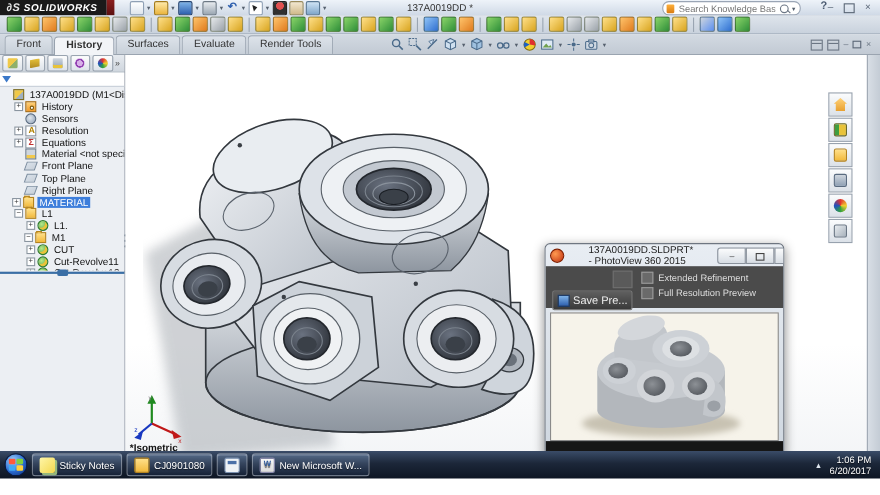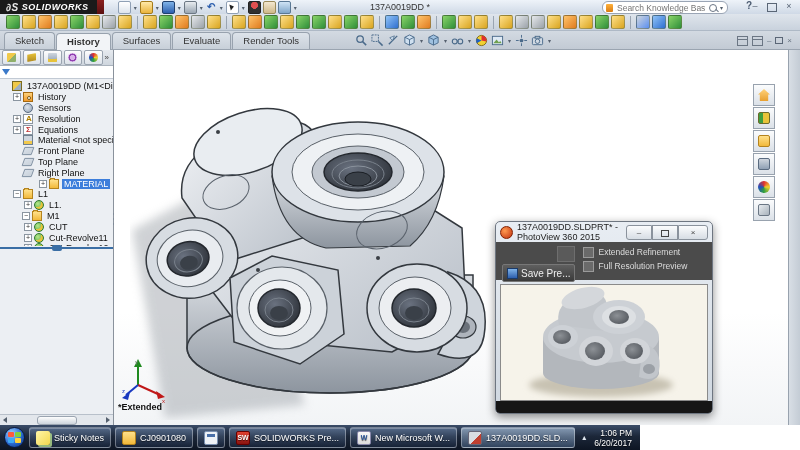--- a/index.html
+++ b/index.html
@@ -114,21 +114,21 @@
   .hthumb{width:38px;height:7px;background:linear-gradient(#fdfdfd,#cdd4dc);border:1px solid #9aa4b0;border-radius:3px;margin:0 auto;}
   .splitter{position:absolute;left:111px;top:155px;width:6px;height:28px;display:flex;flex-direction:column;gap:3px;align-items:center;justify-content:center;}
   .splitter i{width:2px;height:2px;border-radius:50%;background:#7a8694;}
   
   .viewport{position:absolute;left:114px;top:0;width:674px;height:375px;background:linear-gradient(#ffffff 70%,#f2f4f6);overflow:hidden;}
   .isolabel{position:absolute;left:4px;top:352px;font-size:9px;font-weight:bold;color:#111;}
   .triad{position:absolute;left:8px;top:305px;}
   
   .pv{position:absolute;left:381px;top:171px;width:218px;height:193px;border:1px solid #6e7681;border-radius:5px;
       background:linear-gradient(#e8edf3,#cfd7e0);box-shadow:0 3px 10px rgba(0,0,0,.45);overflow:hidden;box-sizing:border-box;}
-  .pv-title{height:20px;display:flex;align-items:center;padding:0 4px;gap:4px;font-size:9px;color:#222;}
+  .pv-title{height:20px;display:flex;align-items:center;padding:0 4px;gap:22px;font-size:9px;color:#222;}
   .pv-ico{width:11px;height:11px;border-radius:50%;background:radial-gradient(circle at 35% 35%,#ff9a50,#c03010);flex:none;border:1px solid #802000;}
   .pv-btns{margin-left:auto;display:flex;}
   .pv-btn{width:24px;height:13px;border:1px solid #8a929c;background:linear-gradient(#fbfcfd,#d7dde4);
      display:flex;align-items:center;justify-content:center;font-size:8px;color:#444;}
   .pv-btn:first-child{border-radius:3px 0 0 3px;}
   .pv-btn:last-child{border-radius:0 3px 3px 0;width:28px;}
   .pv-toolbar{height:38px;background:#4b4b4b;display:flex;align-items:flex-start;padding:4px 6px;gap:8px;box-sizing:border-box;}
   .pv-savewrap{display:flex;flex-direction:column;gap:2px;}
   .pv-sq{width:16px;height:14px;background:#5a5a5a;border:1px solid #6e6e6e;align-self:flex-end;}
   .pv-save{height:16px;background:linear-gradient(#5f5f5f,#3a3a3a);border:1px solid #777;border-radius:2px;
@@ -145,21 +145,21 @@
   .tpbtn{width:20px;height:20px;border:1px solid #98a2ae;background:linear-gradient(#fbfcfd,#dbe1e8);
      display:flex;align-items:center;justify-content:center;}
   .tpi{width:12px;height:12px;border-radius:2px;}
   .tpi.home{background:linear-gradient(#ffd27a,#e8a030);clip-path:polygon(50% 0,100% 45%,85% 45%,85% 100%,15% 100%,15% 45%,0 45%);}
   .tpi.design-library{background:linear-gradient(90deg,#3f9e3f 40%,#e8c33a 40%);border:1px solid #6a6a2a;box-sizing:border-box;}
   .tpi.file-explorer{background:linear-gradient(#ffe08a,#f2b93b);border:1px solid #b4831e;box-sizing:border-box;}
   .tpi.toolbox{background:linear-gradient(#cfd6de,#8fa0b4);border:1px solid #5a6b80;box-sizing:border-box;}
   .tpi.appearances{background:conic-gradient(#e03030,#f0d030,#30a040,#2050c0,#e03030);border-radius:50%;}
   .tpi.custom-properties{background:linear-gradient(135deg,#e8ecf0,#a8b2bc);border:1px solid #6a7684;box-sizing:border-box;}
   
-  .taskbar{position:absolute;left:0;top:425px;width:640px;height:25px;
+  .taskbar{position:absolute;left:0;top:410px;width:800px;height:25px;
      background:linear-gradient(#3a4c68,#1c2739 45%,#0d1523);display:flex;align-items:center;gap:4px;padding:0 4px;box-sizing:border-box;}
   .orb{width:19px;height:19px;border-radius:50%;background:radial-gradient(circle at 35% 30%,#9fd4ff,#2a6ad0 55%,#0a2a70);
      border:1px solid #0a1a40;display:grid;grid-template-columns:6px 6px;grid-template-rows:5px 5px;gap:1px;place-content:center;flex:none;}
   .orb i{border-radius:1px;display:block;}
   .orb i:nth-child(1){background:#ff5a3c;} .orb i:nth-child(2){background:#7fd13f;}
   .orb i:nth-child(3){background:#3fa9f5;} .orb i:nth-child(4){background:#ffd23c;}
   .tbtn{height:19px;border:1px solid rgba(255,255,255,.35);border-radius:3px;
      background:linear-gradient(rgba(150,180,220,.35),rgba(40,60,100,.25));
      box-shadow:inset 0 1px 0 rgba(255,255,255,.25);display:flex;align-items:center;gap:4px;
      padding:0 6px;color:#fff;font-size:9px;text-shadow:0 1px 1px rgba(0,0,0,.6);}
@@ -265,21 +265,21 @@
       <span class="chip g"></span>
       <span class="chip y"></span>
       <span class="vsep"></span>
       <span class="chip u"></span>
       <span class="chip b"></span>
       <span class="chip g"></span>
     </div>
 
   <div class="tabsrow">
     <div class="tabs" id="tabs">
-        <span class="tab">Sketch</span>
+        <span class="tab">Front</span>
         <span class="tab active">History</span>
         <span class="tab">Surfaces</span>
         <span class="tab">Evaluate</span>
         <span class="tab">Render Tools</span>
       </div>
     <div class="hud" id="hud">
         <span class="hic">
           <svg viewBox="0 0 14 14">
             <circle cx="5.5" cy="5.5" r="3.5" fill="none" stroke="#4a6a8a" stroke-width="1.4"></circle>
             <line x1="8.2" y1="8.2" x2="12" y2="12" stroke="#4a6a8a" stroke-width="1.6"></line>
@@ -423,21 +423,21 @@
           <div class="trow" style="padding-left: 13px;">
             <span class="tgspace"></span>
             <span class="ico ico-plane"></span>
             <span class="tlabel">Top Plane</span>
           </div>
           <div class="trow" style="padding-left: 13px;">
             <span class="tgspace"></span>
             <span class="ico ico-plane"></span>
             <span class="tlabel">Right Plane</span>
           </div>
-          <div class="trow" style="padding-left: 11px; margin-left: 28px;">
+          <div class="trow" style="padding-left: 11px;">
             <span class="tg">+</span>
             <span class="ico ico-folder"></span>
             <span class="tlabel sel">MATERIAL</span>
           </div>
           <div class="trow" style="padding-left: 13px;">
             <span class="tg">−</span>
             <span class="ico ico-folder"></span>
             <span class="tlabel">L1</span>
           </div>
           <div class="trow" style="padding-left: 24px;">
@@ -567,21 +567,21 @@
         <line x1="16" y1="30" x2="16" y2="10" stroke="#1f8a1f" stroke-width="2"></line>
         <path d="M16,4 L12,12 L20,12 Z" fill="#1f8a1f"></path>
         <line x1="16" y1="30" x2="38" y2="40" stroke="#c01818" stroke-width="2"></line>
         <path d="M43,42 L34,36 L36,44 Z" fill="#c01818"></path>
         <line x1="16" y1="30" x2="4" y2="40" stroke="#1838c0" stroke-width="2"></line>
         <path d="M0,43 L8,37 L6,45 Z" fill="#1838c0"></path>
         <text x="13" y="9" font-size="6" fill="#777">y</text>
         <text x="40" y="48" font-size="6" fill="#c01818">x</text>
         <text x="0" y="38" font-size="6" fill="#1838c0">z</text>
       </svg>
-      <div class="isolabel">*Extended</div>
+      <div class="isolabel">*Isometric</div>
 
       <div class="pv">
         <div class="pv-title">
           <span class="pv-ico"></span>
           <span>137A0019DD.SLDPRT* - PhotoView 360 2015</span>
           <span class="pv-btns">
             <span class="pv-btn">–</span>
             <span class="pv-btn">
                 <i class="restore-gl" style="width:6px;height:5px;border-color:#444;"></i>
               </span>
@@ -677,30 +677,22 @@
           <span>Sticky Notes</span>
         </span>
         <span class="tbtn">
           <span class="tb-ico folder"></span>
           <span>CJ0901080</span>
         </span>
         <span class="tbtn">
           <span class="tb-ico calculator"></span>
         </span>
         <span class="tbtn">
-          <span class="tb-ico solidworks-2015">SW</span>
-          <span>SOLIDWORKS Pre...</span>
-        </span>
-        <span class="tbtn">
           <span class="tb-ico word">W</span>
           <span>New Microsoft W...</span>
-        </span>
-        <span class="tbtn active">
-          <span class="tb-ico sldprt"></span>
-          <span>137A0019DD.SLD...</span>
         </span>
       </div>
     <div class="tray">
       <span class="arrow">▴</span>
       <div class="clock">
         <div>1:06 PM</div>
         <div>6/20/2017</div>
       </div>
     </div>
   </div>

